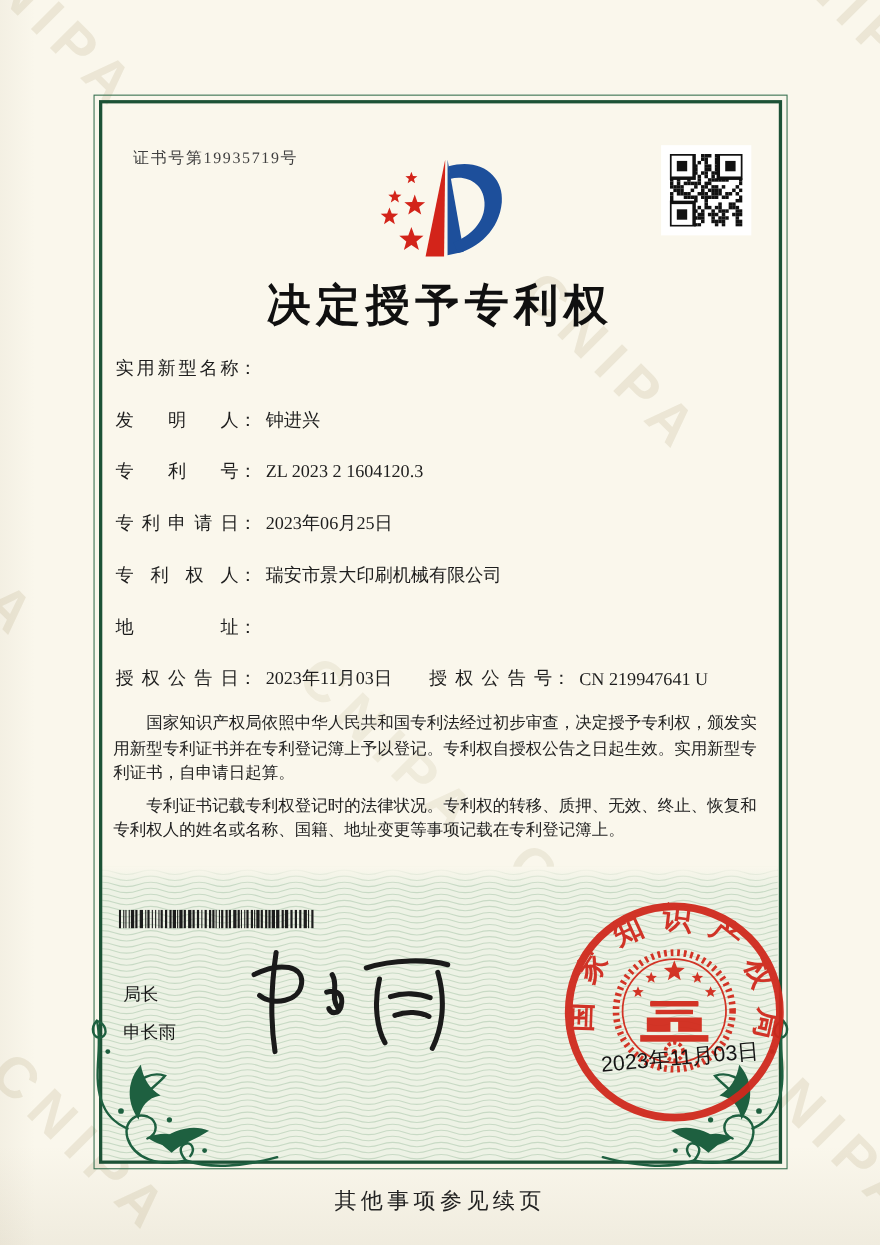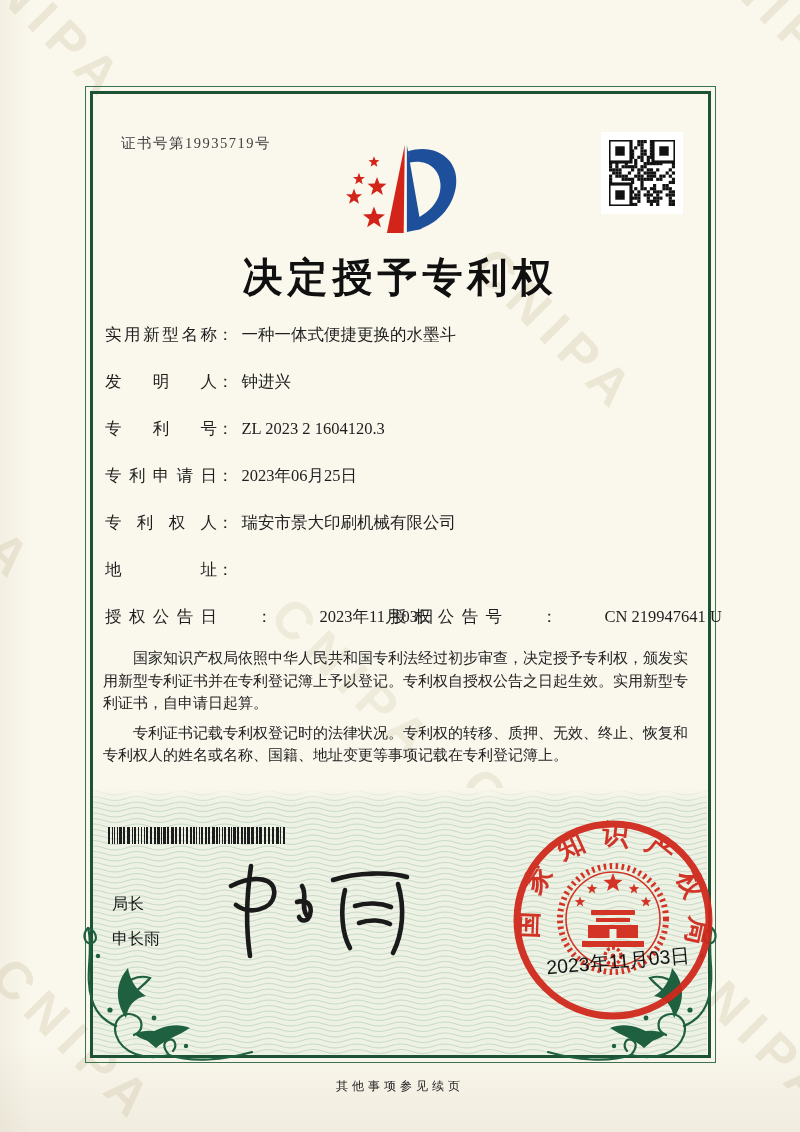--- a/index.html
+++ b/index.html
@@ -43,41 +43,41 @@
   #qr-box{position:absolute;left:601px;top:132px;width:82px;height:82px;background:#fff;
       z-index:4;display:flex;align-items:center;justify-content:center;}
   #doc-title{position:absolute;left:0;top:250px;width:100%;text-align:center;
       font-size:40px;font-weight:bold;color:#101010;letter-spacing:5px;z-index:4;}
   
   #fields{position:absolute;left:105px;top:324px;width:596px;z-index:4;font-size:16.5px;color:#1e1e1e;}
   .frow{display:flex;align-items:baseline;height:27px;margin-bottom:20px;}
   .flabel{display:inline-block;width:112px;text-align:justify;text-align-last:justify;flex:none;}
   .fcolon{flex:none;margin-right:8px;}
   .fvalue{white-space:nowrap;}
-  .pair1{display:flex;width:285px;flex:none;align-items:center;gap:39px;}
+  .pair1{display:flex;width:285px;flex:none;align-items:flex-end;}
   
   #paras{position:absolute;left:103px;top:647px;width:598px;z-index:4;
       font-size:15px;line-height:22.5px;color:#222;}
   #paras p{margin:0 0 7px 0;text-indent:2em;}
   
   #barcode{position:absolute;left:108px;top:827px;z-index:4;}
   #signer-title{position:absolute;left:112px;top:894px;z-index:4;
       font-family:Liberation Mono, monospace;font-size:16px;color:#161616;}
   #signer-name{position:absolute;left:112px;top:929px;z-index:4;
       font-family:Liberation Sans, sans-serif;font-size:16px;color:#161616;}
   #signature{position:absolute;left:205px;top:848px;z-index:4;}
   
   #seal{position:absolute;left:508px;top:815px;z-index:5;opacity:.94;}
   #seal-date{position:absolute;left:543px;top:948px;width:150px;text-align:center;z-index:6;
       font-size:19.5px;color:#141414;transform:rotate(-5deg);font-family:"Liberation Sans","DejaVu Sans",sans-serif;}
   
   #page-no{position:absolute;left:0;top:1034px;width:100%;text-align:center;
       font-size:13.5px;color:#2b2b2b;z-index:4;}
   #continuation{position:absolute;left:0;top:1078px;width:100%;text-align:center;
-      font-size:12px;letter-spacing:4px;color:#222;z-index:4;}
+      font-size:20px;letter-spacing:4px;color:#222;z-index:4;}
 </style>
 </head>
 <body>
 
 <div id="page">
 
   <span class="wm wm1">CNIPA</span>
   <span class="wm wm2">CNIPA</span>
   <span class="wm wm3">CNIPA</span>
   <span class="wm wm4">CNIPA</span>
@@ -357,21 +357,20 @@
         <rect x="6.285714285714286" y="50.285714285714285" width="9.428571428571429" height="9.428571428571429" fill="#111"></rect>
       </svg>
   </div>
 
   <div id="doc-title">决定授予专利权</div>
 
   <div id="fields">
     <div class="frow">
       <span class="flabel">实用新型名称</span>
       <span class="fcolon">：</span>
-      <span class="fvalue">一种一体式便捷更换的水墨斗</span>
     </div>
     <div class="frow">
       <span class="flabel">发明人</span>
       <span class="fcolon">：</span>
       <span class="fvalue">钟进兴</span>
     </div>
     <div class="frow">
       <span class="flabel">专利号</span>
       <span class="fcolon">：</span>
       <span class="fvalue">ZL 2023 2 1604120.3</span>

